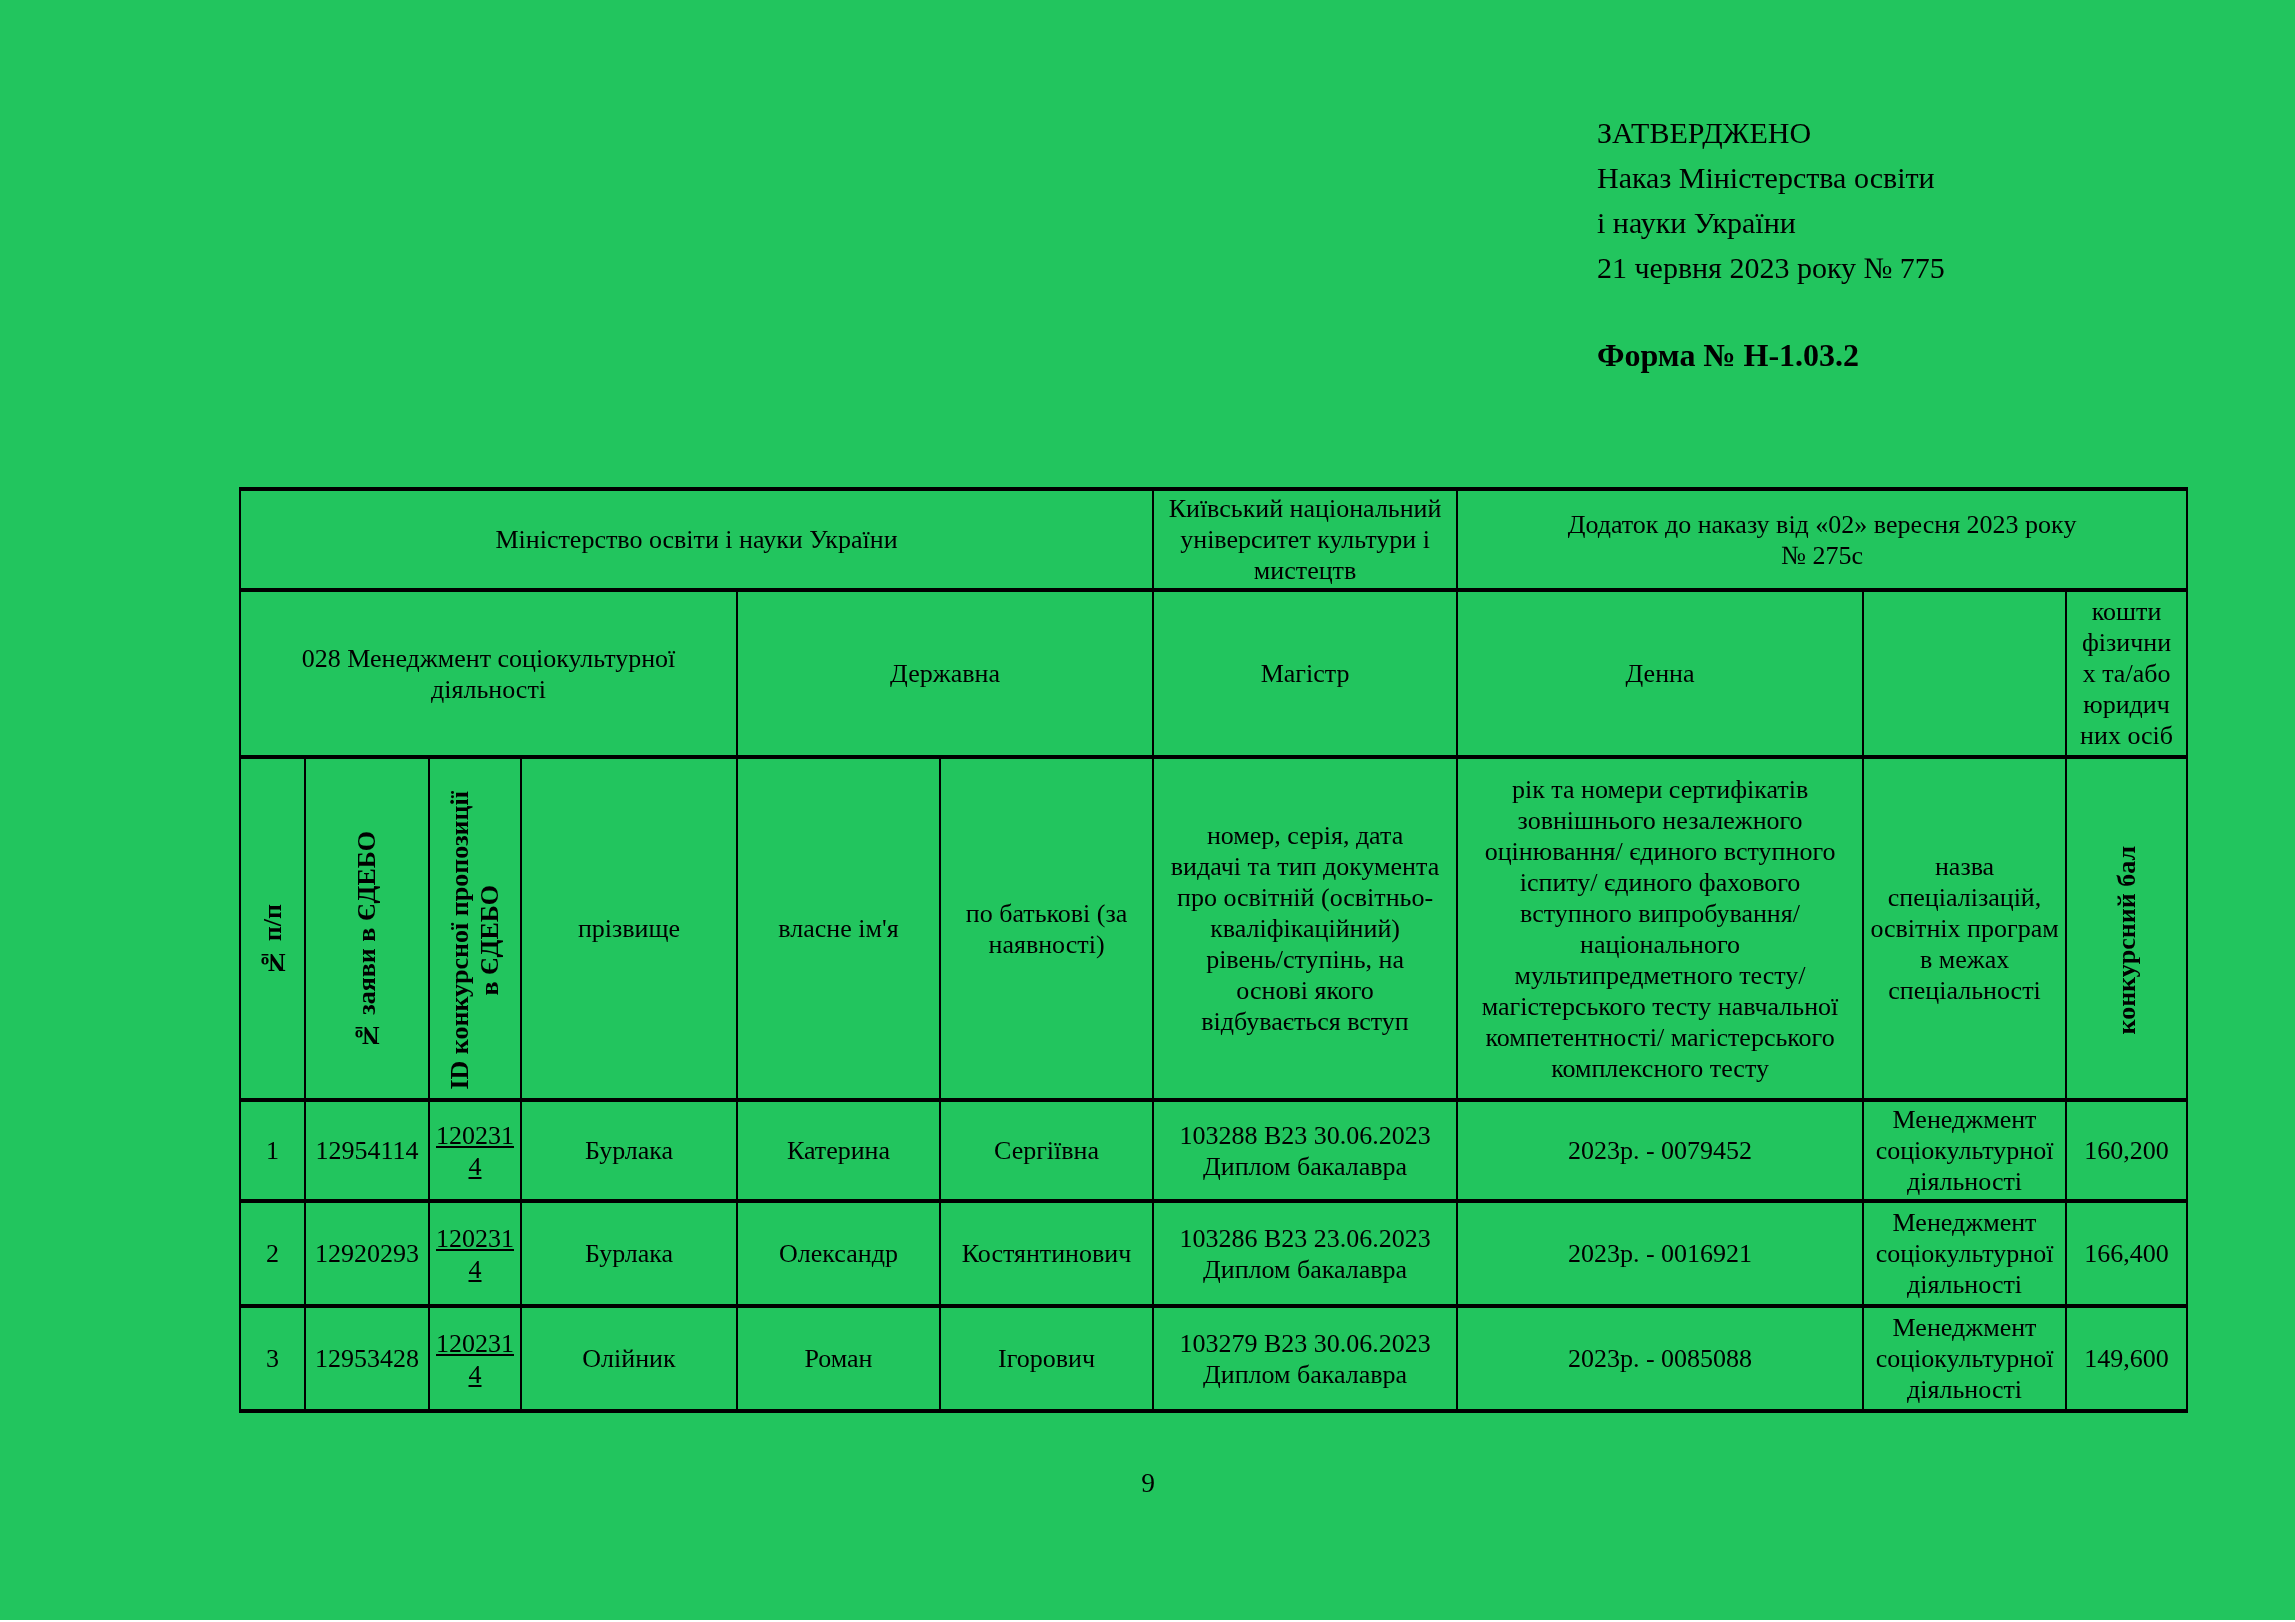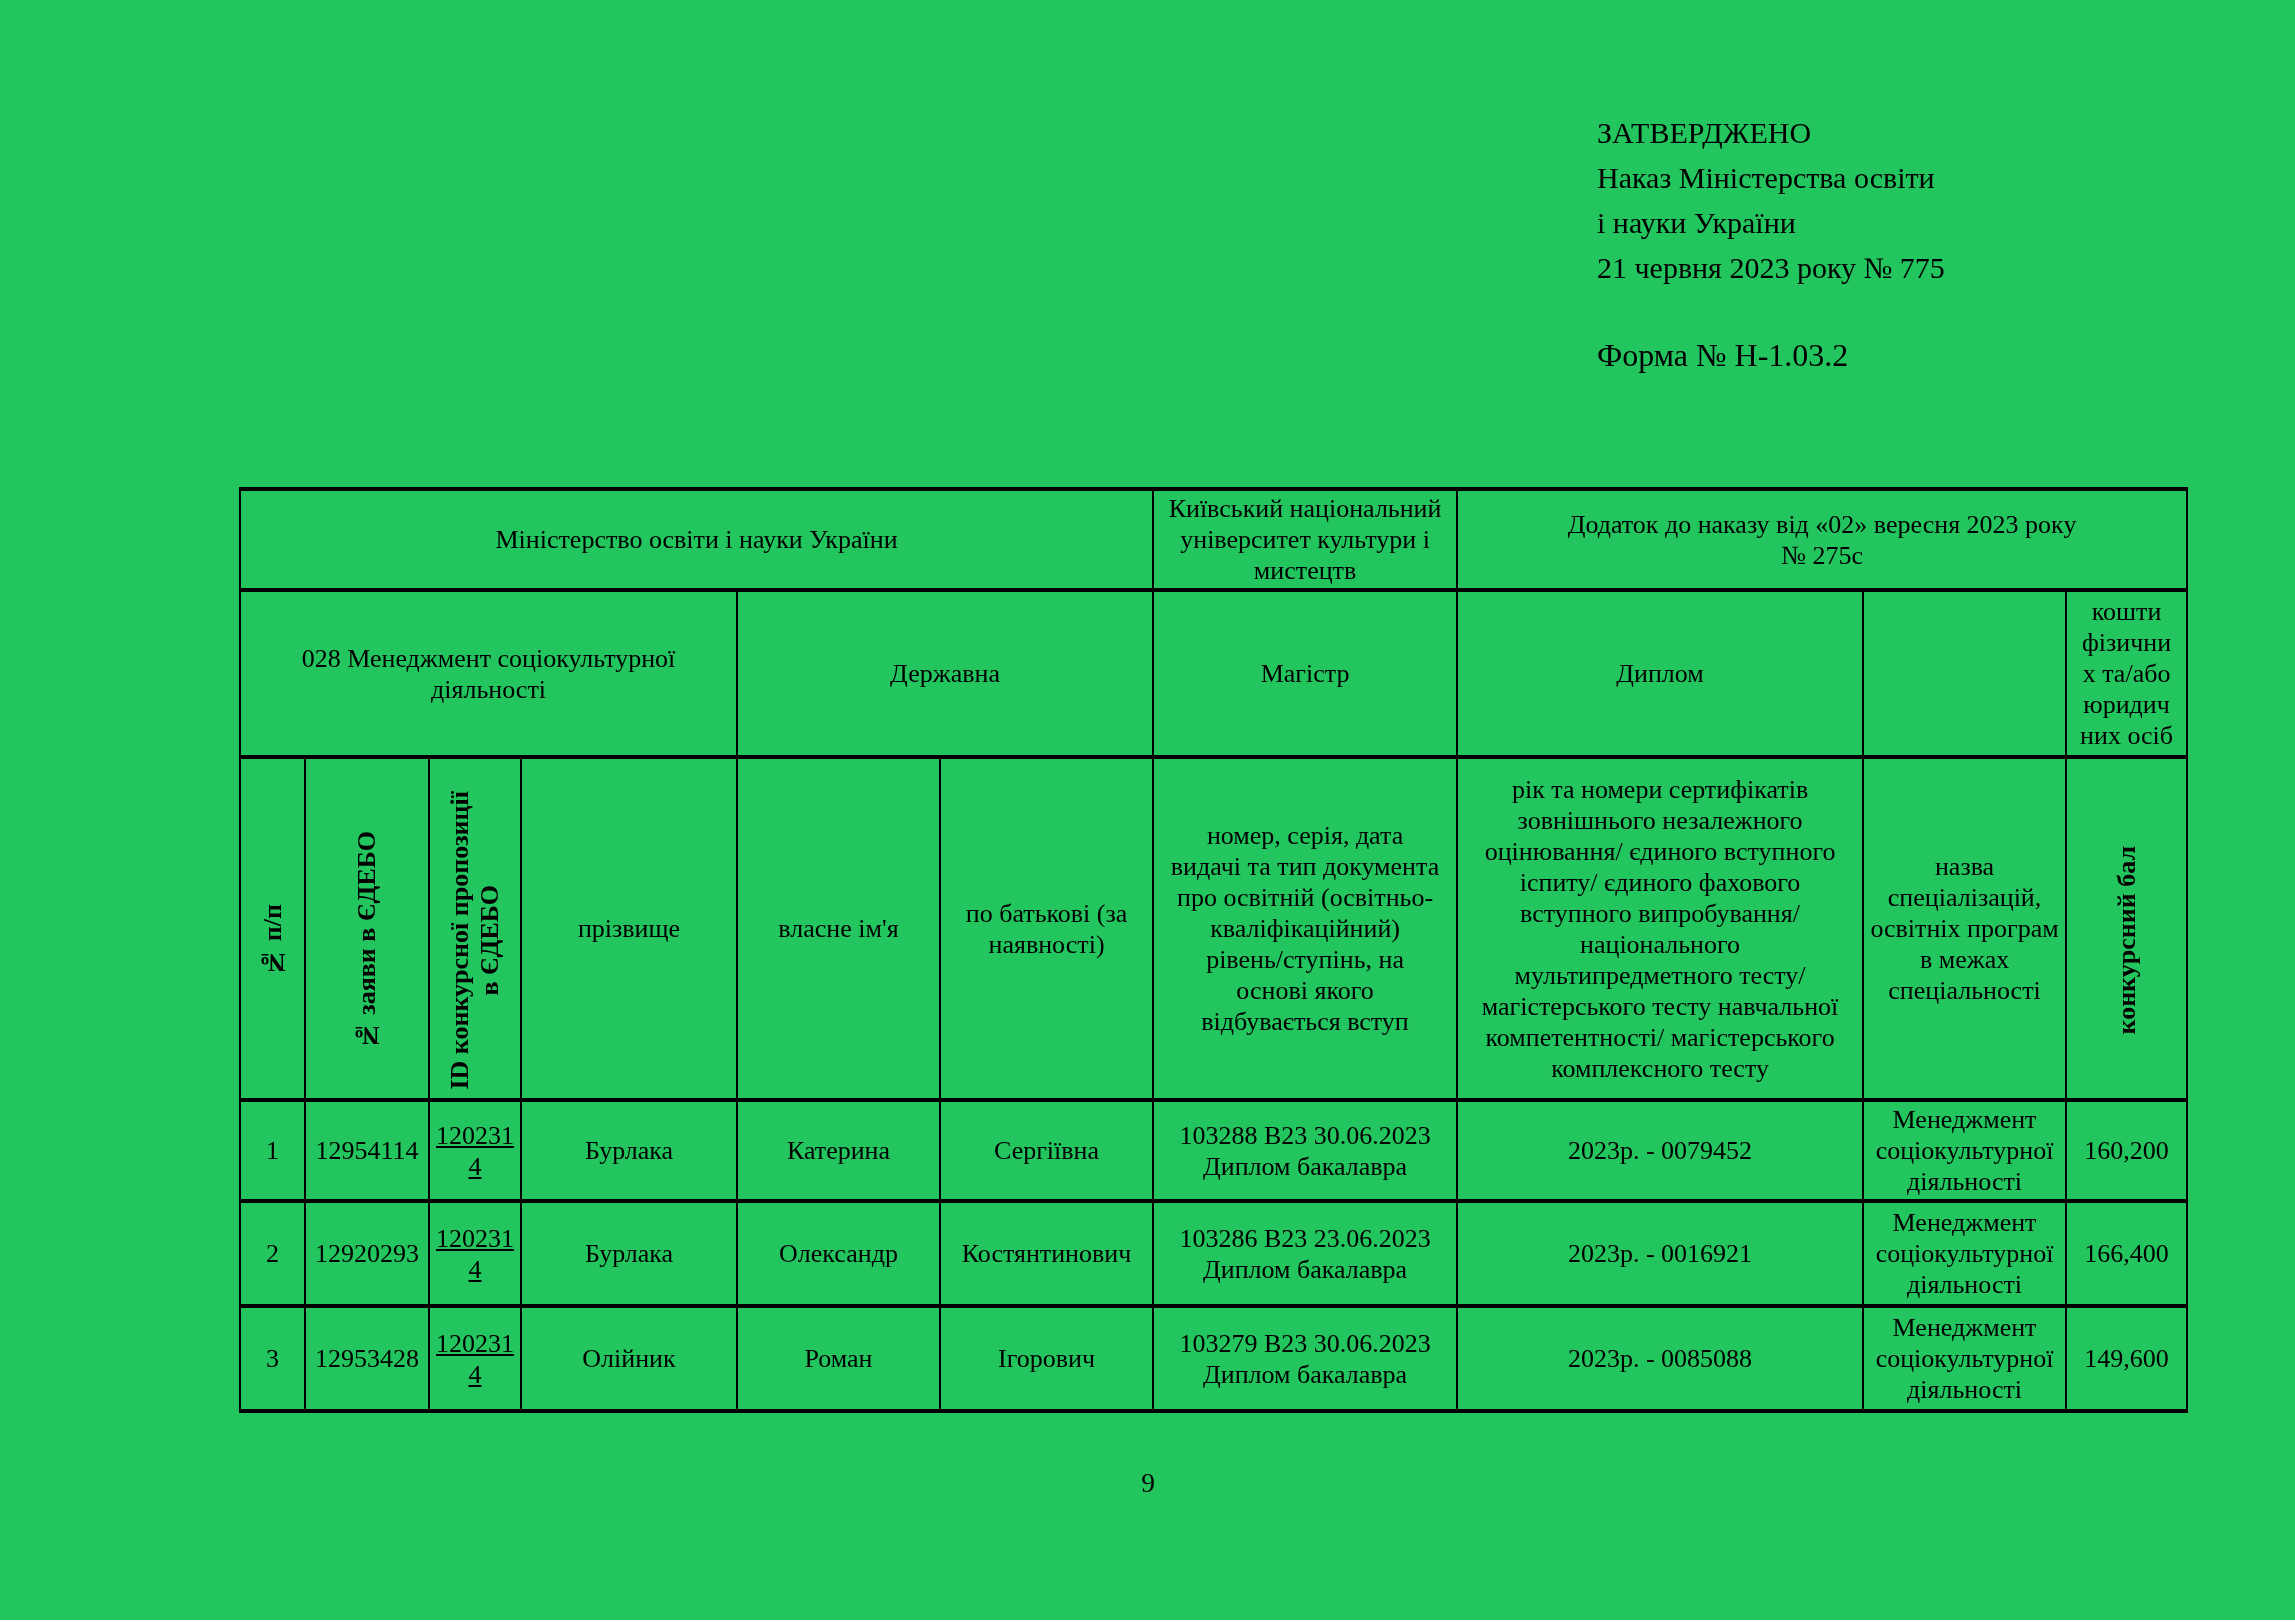--- a/index.html
+++ b/index.html
@@ -19,21 +19,21 @@
     top: 110px;
     font-size: 30px;
     line-height: 45px;
     white-space: pre-line;
   }
   .form-line {
     position: absolute;
     left: 1597px;
     top: 337px;
     font-size: 32px;
-    font-weight: normal;
+    font-weight: bold;
   }
 
   
   .doc-title {
     position: absolute;
     left: 309px;
     width: 1987px;
     top: 414px;
     text-align: center;
     font-size: 32px;
@@ -123,21 +123,21 @@
 мистецтв</td>
       <td colspan="3">Додаток до наказу від «02»  вересня 2023 року
 № 275с</td>
     </tr>
 
     <tr style="height:167px">
       <td colspan="4">028 Менеджмент соціокультурної
 діяльності</td>
       <td colspan="2">Державна</td>
       <td>Магістр</td>
-      <td>Диплом</td>
+      <td>Денна</td>
       <td></td>
       <td>кошти
 фізични
 х та/або
 юридич
 них осіб</td>
     </tr>
 
     <tr style="height:324px">
       <td class="rot">

